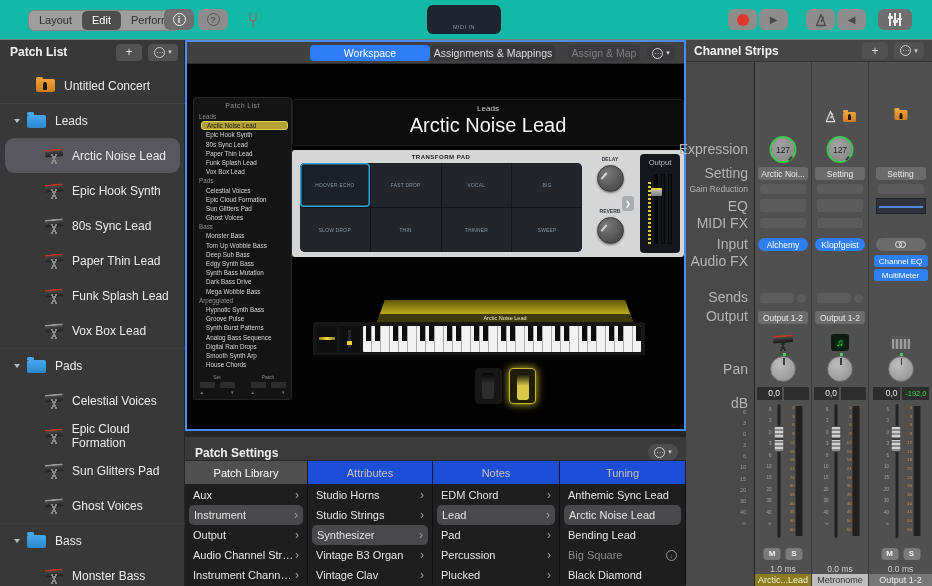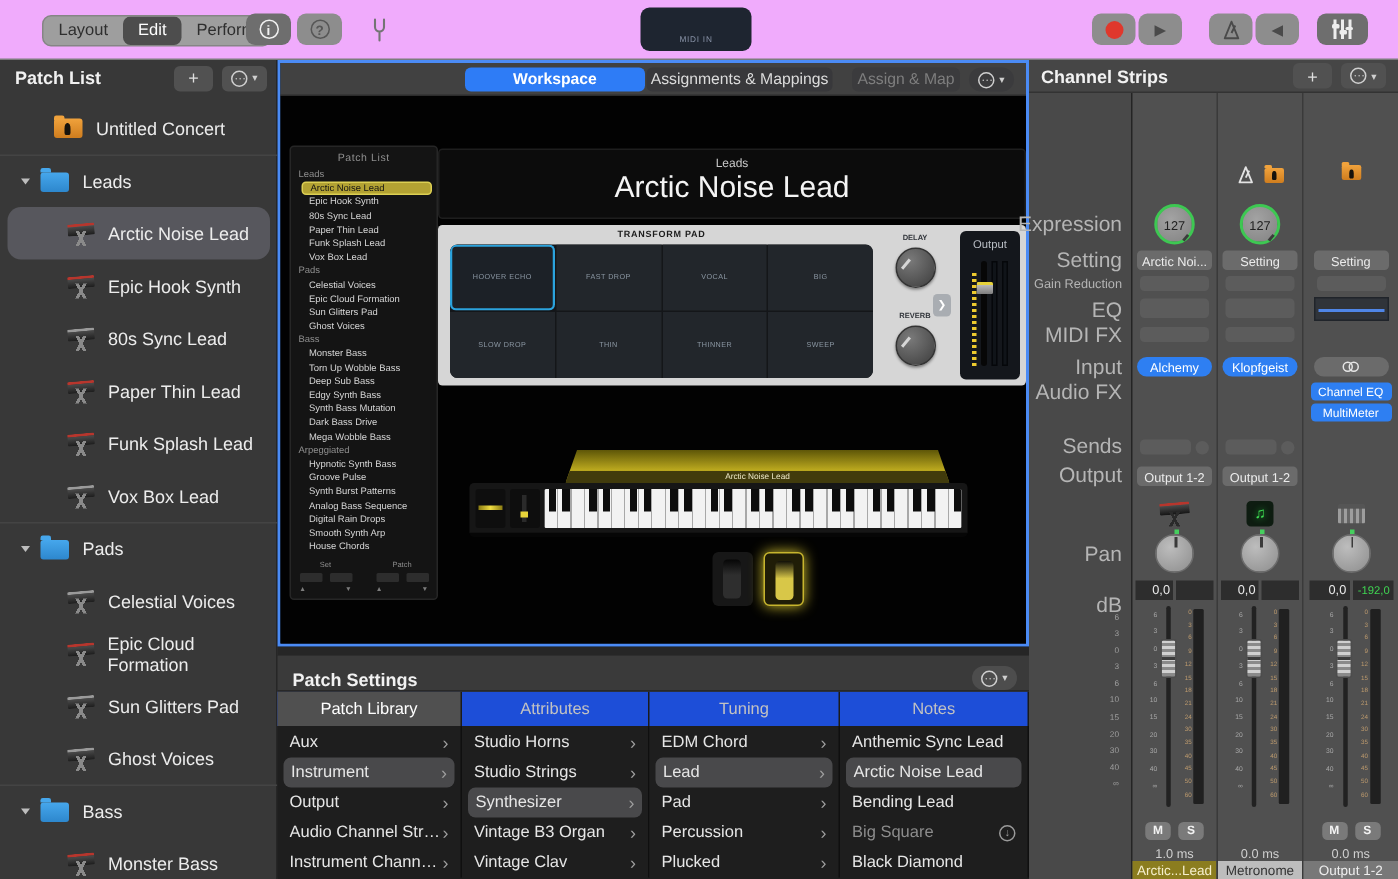--- a/index.html
+++ b/index.html
@@ -1,21 +1,21 @@
 <!DOCTYPE html>
 <html><head>
 <meta charset="utf-8">
 <style>
   * { margin:0; padding:0; box-sizing:border-box; }
   html,body { background:#1f1f1f; }
   body { font-family:"Liberation Sans", sans-serif; }
   .app { position:relative; width:932px; height:586px; background:#262626; overflow:hidden; }
 
   
-  .toolbar { position:absolute; left:0; top:0; width:932px; height:40px; background:#f0abfc; border-bottom:1px solid #7c7c7c; }
+  .toolbar { position:absolute; left:0; top:0; width:932px; height:40px; background:#14b8a6; border-bottom:1px solid #7c7c7c; }
   .seg { position:absolute; left:28px; top:10px; height:21px; display:flex; background:#9e9e9e; border:1px solid #858585; border-radius:6px; overflow:hidden; }
   .seg .seg-btn { padding:0 10px; font-size:11px; line-height:19px; color:#2e2e2e; background:transparent; border:none; cursor:default; }
   .seg .seg-btn.active { background:#4d4d4d; color:#fff; border-radius:5px; }
   .tb-btn { position:absolute; top:9px; height:21px; border:none; border-radius:6px; display:flex; align-items:center; justify-content:center; background:#8d8d8d; }
   .tb-btn.active { background:#6e6e6e; }
   .tb-btn.plain { background:transparent; }
   .circ { width:13px; height:13px; border-radius:50%; display:flex; align-items:center; justify-content:center; font-size:9px; font-weight:bold; }
   .circ.light { border:1.3px solid #f0f0f0; color:#f0f0f0; }
   .circ.dark { border:1.3px solid #565656; color:#565656; }
   .midi-display { position:absolute; left:427px; top:5px; width:74px; height:29px; background:#1e2530; border-radius:6px; display:flex; align-items:flex-end; justify-content:center; padding-bottom:4px; }
@@ -62,21 +62,21 @@
      background:linear-gradient(63deg, transparent 44%, #8a8a8a 44%, #8a8a8a 56%, transparent 56%),
                 linear-gradient(-63deg, transparent 44%, #8a8a8a 44%, #8a8a8a 56%, transparent 56%); }
   .kicon::before { content:""; position:absolute; left:1px; top:1px; width:18px; height:6px; border-radius:1px; transform:rotate(-5deg); background:linear-gradient(#4a4a4a,#1d1d1d); border-top:2px solid var(--bc,#b7362d); }
   .kicon.gray::before { --bc:#9a9a9a; }
   .kicon.red::before { --bc:#b7362d; }
 
   
   .workspace { position:absolute; left:185px; top:40px; width:501px; height:391px; border:2px solid #4b8bf5; background:#000; }
   .ws-tabbar { position:relative; height:22px; background:#414141; border-bottom:1px solid #2c2c2c; }
   .ws-tab { position:absolute; top:3px; height:16px; border:none; border-radius:4px; font-size:10.5px; line-height:16px; text-align:center; }
-  .ws-tab.t0 { left:123px; width:120px; background:#2e7cf6; color:#fff;font-weight:bold; }
+  .ws-tab.t0 { left:123px; width:120px; background:#2e7cf6; color:#fff; }
   .ws-tab.t1 { left:244px; width:124px; background:#38383b; color:#dcdcdc; }
   .ws-tab.t2 { left:381px; width:72px; background:#3b3b3d; color:#7e7e7e; }
   .ws-menu { position:absolute; left:459px; top:3px; width:30px; height:16px; background:#3b3b3d; border:none; border-radius:8px; display:flex; align-items:center; justify-content:center; }
   .canvas { position:relative; width:497px; height:365px; background:#020202; }
 
   
   .ipl { position:absolute; left:6px; top:33px; width:99px; height:303px; background:#141414; border:1px solid #262626; border-radius:3px; overflow:hidden; }
   .ipl-title { font-size:7px; color:#8f8f8f; text-align:center; padding-top:4px; letter-spacing:.4px; }
   .ipl-list { margin-top:3px; }
   .pl-entry { height:9.2px; line-height:9.2px; font-size:6.3px; white-space:nowrap; overflow:hidden; }
@@ -555,22 +555,22 @@
     <div class="ps-hdr">
       <span class="ttl">Patch Settings</span>
       <button class="ps-menu">
         <span class="menu-glyph"></span>
           <span class="menu-caret">▾</span>
       </button>
     </div>
     <div class="ps-tabs">
       <button class="ps-tab active">Patch Library</button>
       <button class="ps-tab">Attributes</button>
+      <button class="ps-tab">Notes</button>
       <button class="ps-tab">Tuning</button>
-      <button class="ps-tab">Notes</button>
     </div>
     <div class="ps-cols">
       <div class="ps-col">
 
           <div class="psrow chev">
             <span class="lbl">Aux</span>
             <span class="rchev">›</span>
           </div>
 
           <div class="psrow chev sel">

